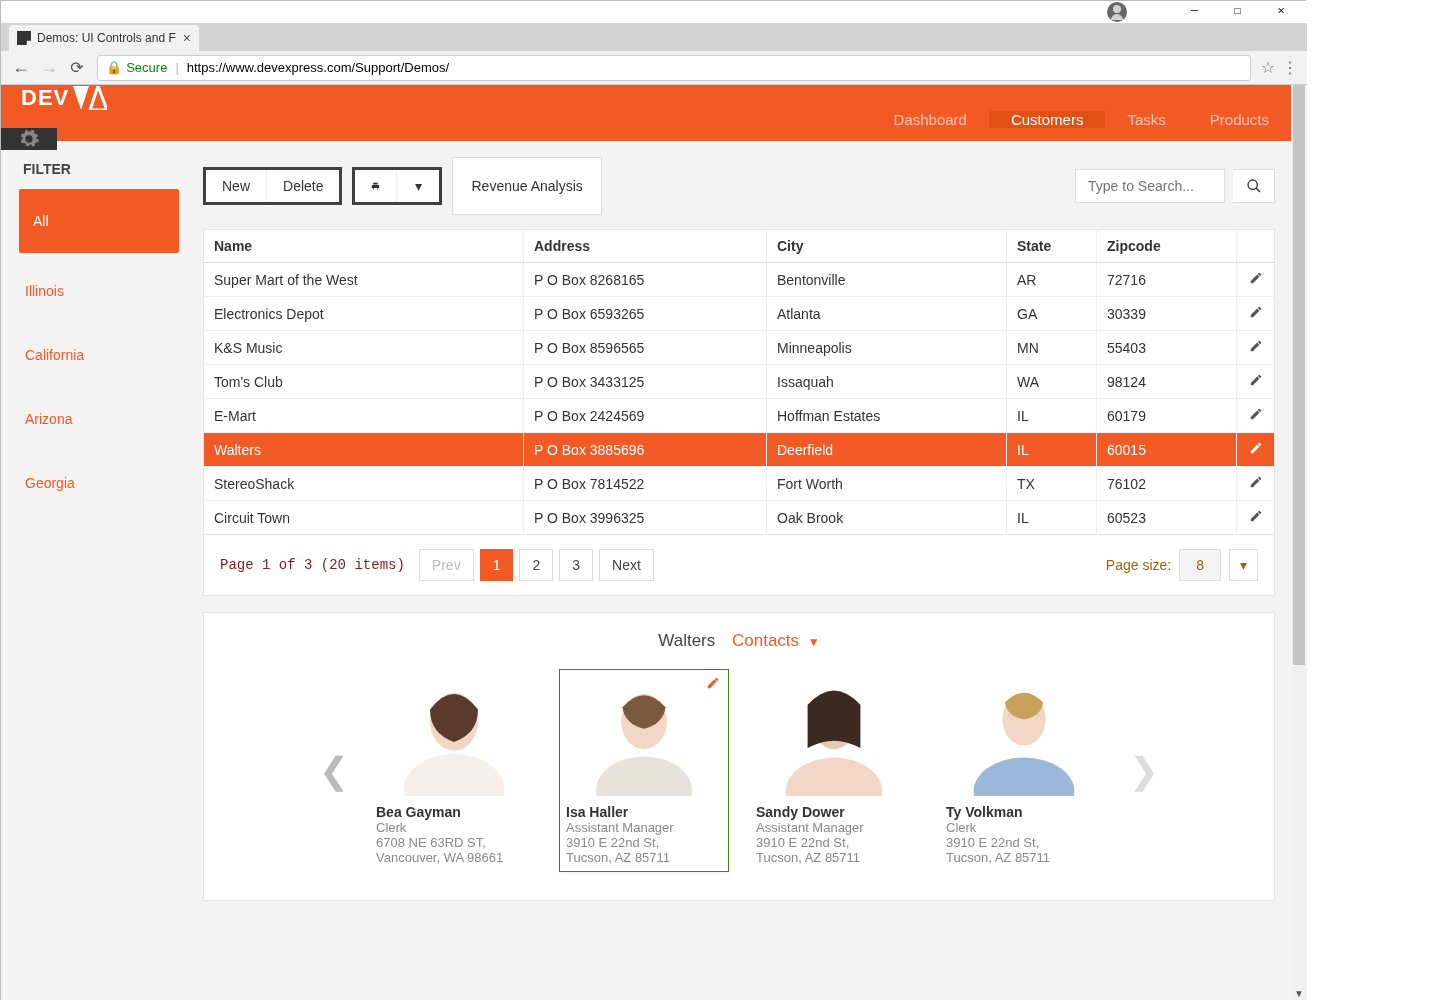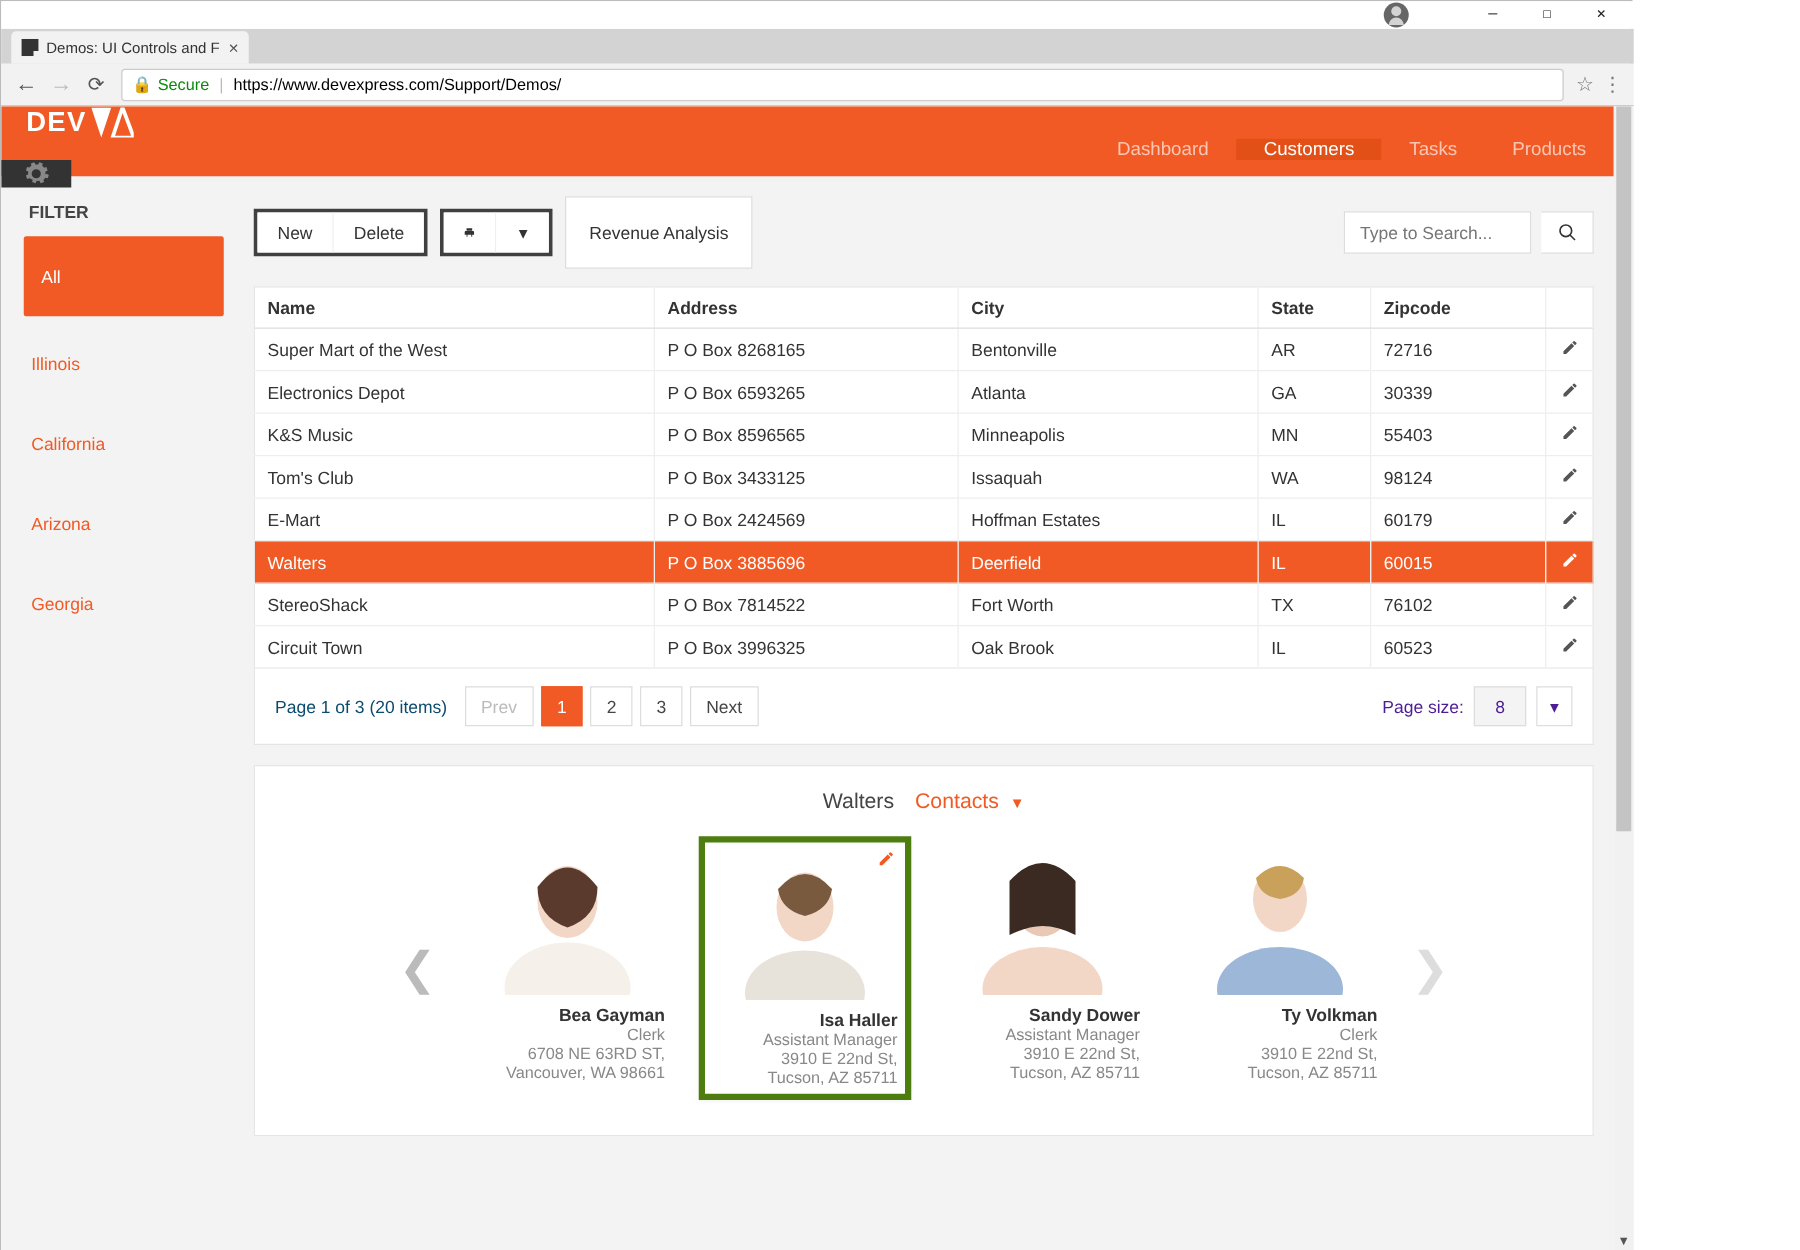--- a/index.html
+++ b/index.html
@@ -68,38 +68,38 @@
   table.grid td.editcell svg { fill:#555; }
   table.grid th:nth-child(1), table.grid td:nth-child(1){ width:320px; }
   table.grid th:nth-child(3), table.grid td:nth-child(3){ width:240px; }
   table.grid th:nth-child(4), table.grid td:nth-child(4){ width:90px; }
   table.grid th:nth-child(5), table.grid td:nth-child(5){ width:140px; }
   table.grid th, table.grid td { border-right:1px solid #eee; }
   table.grid th:last-child, table.grid td:last-child { border-right:none; width:38px;}
   table.grid tr:last-child td { border-bottom:none; }
 
   .pager { display:flex; align-items:center; padding:14px 16px; background:#fff; border:1px solid #e5e5e5; border-top:none; }
-  .pager .info { color:#0c4a6e; margin-right:14px; }
+  .pager .info { color:#7f1d1d; margin-right:14px;font-family:Liberation Mono, monospace; }
   .pager .pgbtn { border:1px solid #ddd; background:#fff; padding:7px 12px; margin-right:6px; cursor:pointer; color:#444; }
   .pager .pgbtn.cur { background:#f15a24; color:#fff; border-color:#f15a24; }
   .pager .pgbtn.dis { color:#bbb; }
-  .pager .right { margin-left:auto; display:flex; align-items:center; gap:8px; color:#4c1d95;}
+  .pager .right { margin-left:auto; display:flex; align-items:center; gap:8px; color:#a16207;}
   .pager .sizebox { border:1px solid #ddd; background:#f4f4f4; padding:7px 16px; }
   .pager .drop { border:1px solid #ddd; padding:7px 10px; cursor:pointer; }
 
   .detail { margin-top:16px; background:#fff; border:1px solid #e5e5e5; padding:18px 20px 28px; }
   .detail-header { text-align:center; font-size:17px; margin-bottom:18px; }
   .detail-header .company { color:#444; margin-right:12px; }
   .detail-header .section { color:#f15a24; }
   .detail-header .caret { color:#f15a24; font-size:12px; margin-left:4px; }
 
   .contacts { display:flex; align-items:stretch; justify-content:center; gap:20px; position:relative; }
   .arrow { width:30px; display:flex; align-items:center; justify-content:center; font-size:36px; color:#bbb; cursor:pointer; }
-  .card { width:170px; text-align:right; padding:6px; position:relative; border:1px solid transparent; }
-  .card.sel { border:5px solid #4d7c0f; box-shadow:0 1px 4px rgba(0,0,0,.08); }
+  .card { width:170px; text-align:left; padding:6px; position:relative; border:1px solid transparent; }
+  .card.sel { border:1px solid #4d7c0f; box-shadow:0 1px 4px rgba(0,0,0,.08); }
   .card.sel .editicon { display:block; }
   .editicon { position:absolute; top:6px; right:8px; display:none; }
   .editicon svg { fill:#f15a24; }
   .avatar { width:120px; height:120px; margin:0 auto 8px; }
   .cname { font-weight:700; color:#333; }
   .crole { color:#888; font-size:13px; }
   .caddr { color:#888; font-size:13px; }
   
   
   

